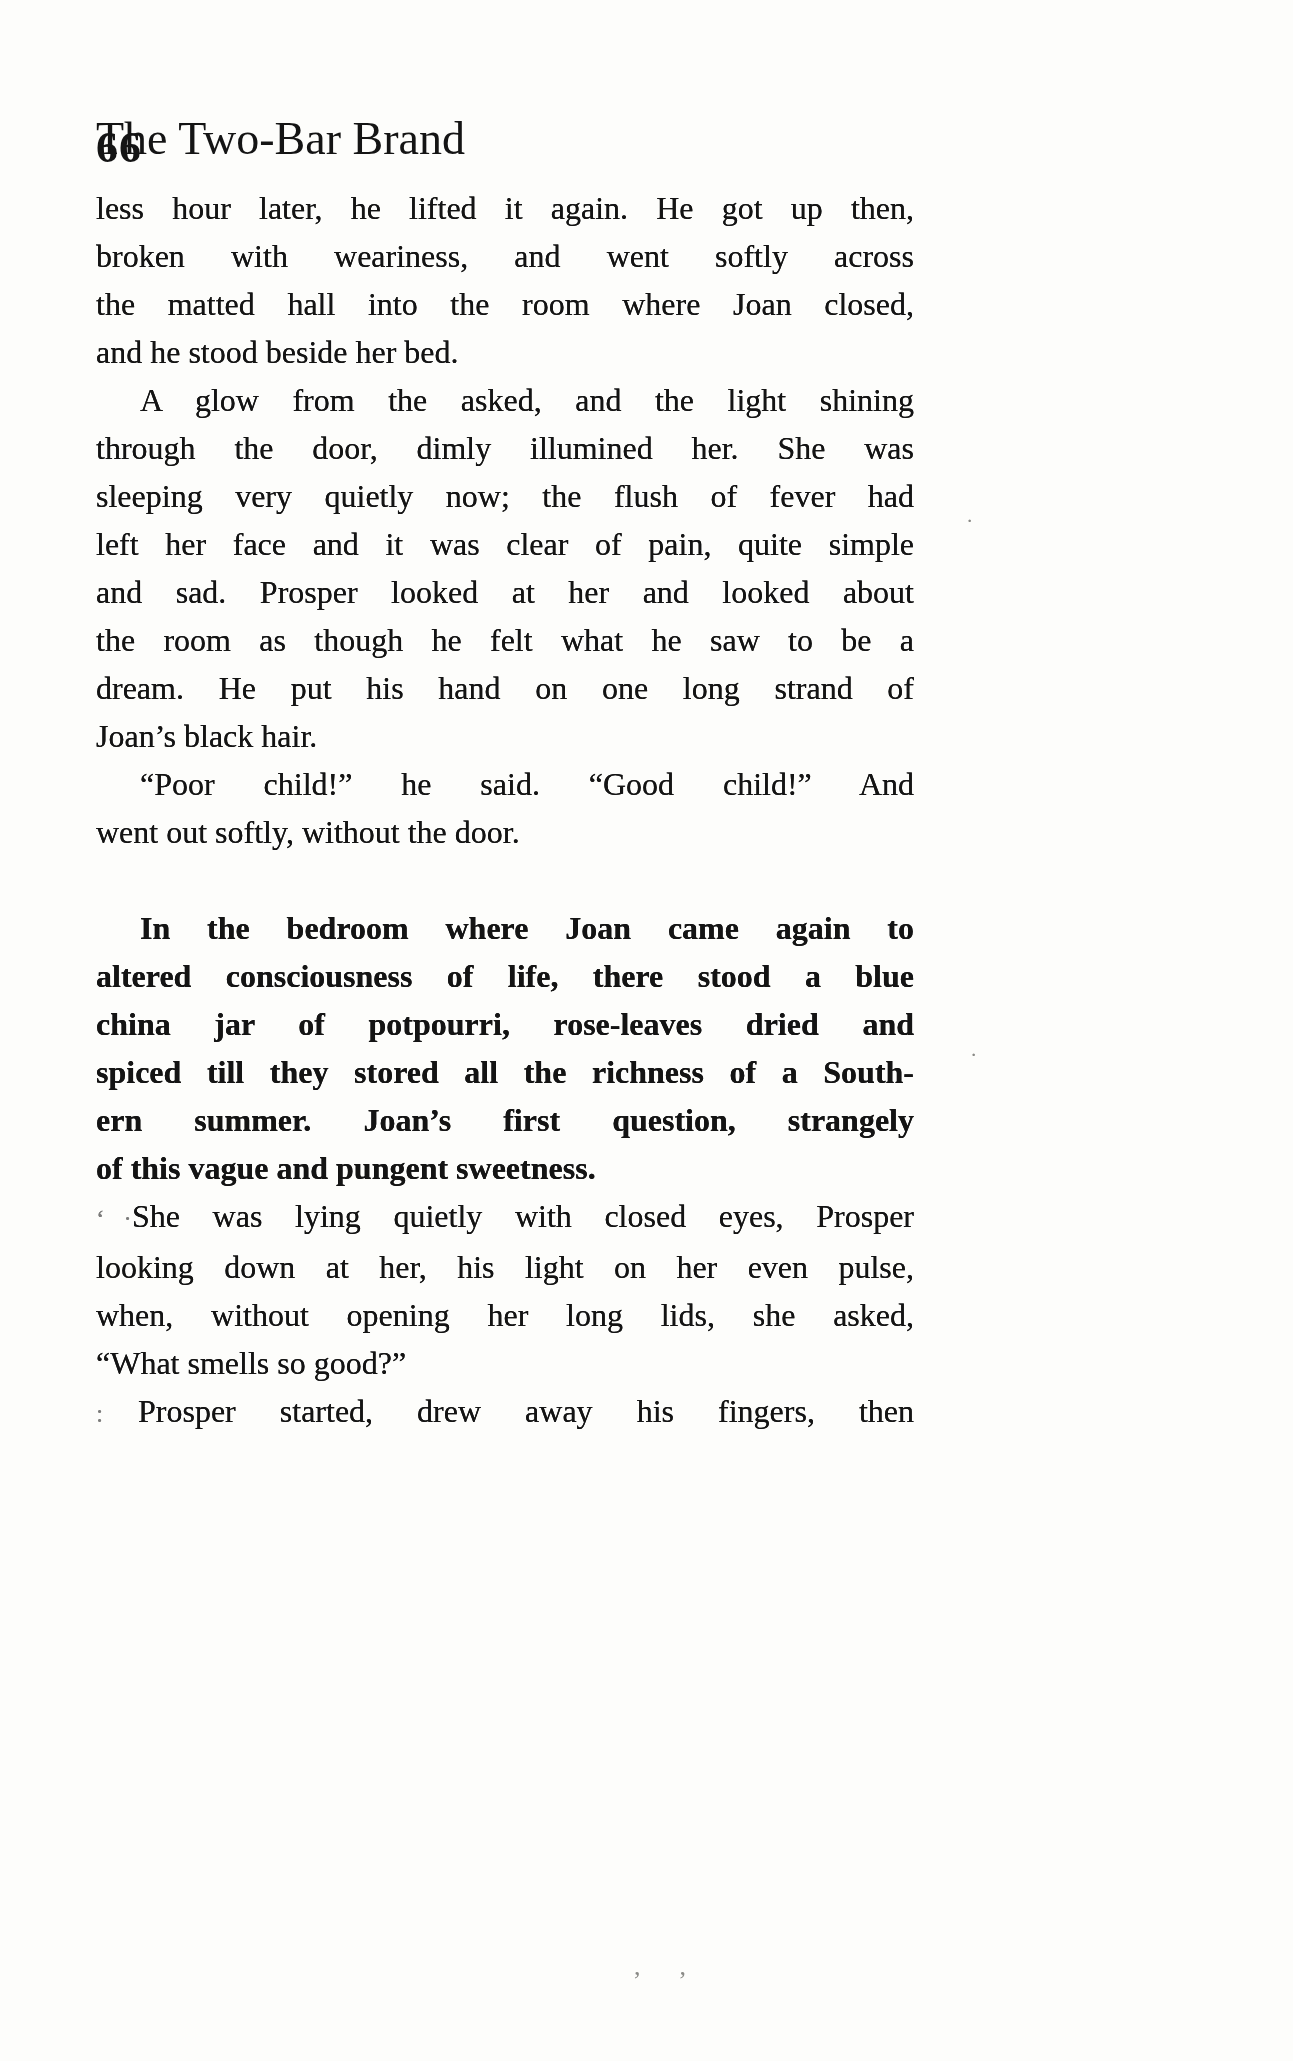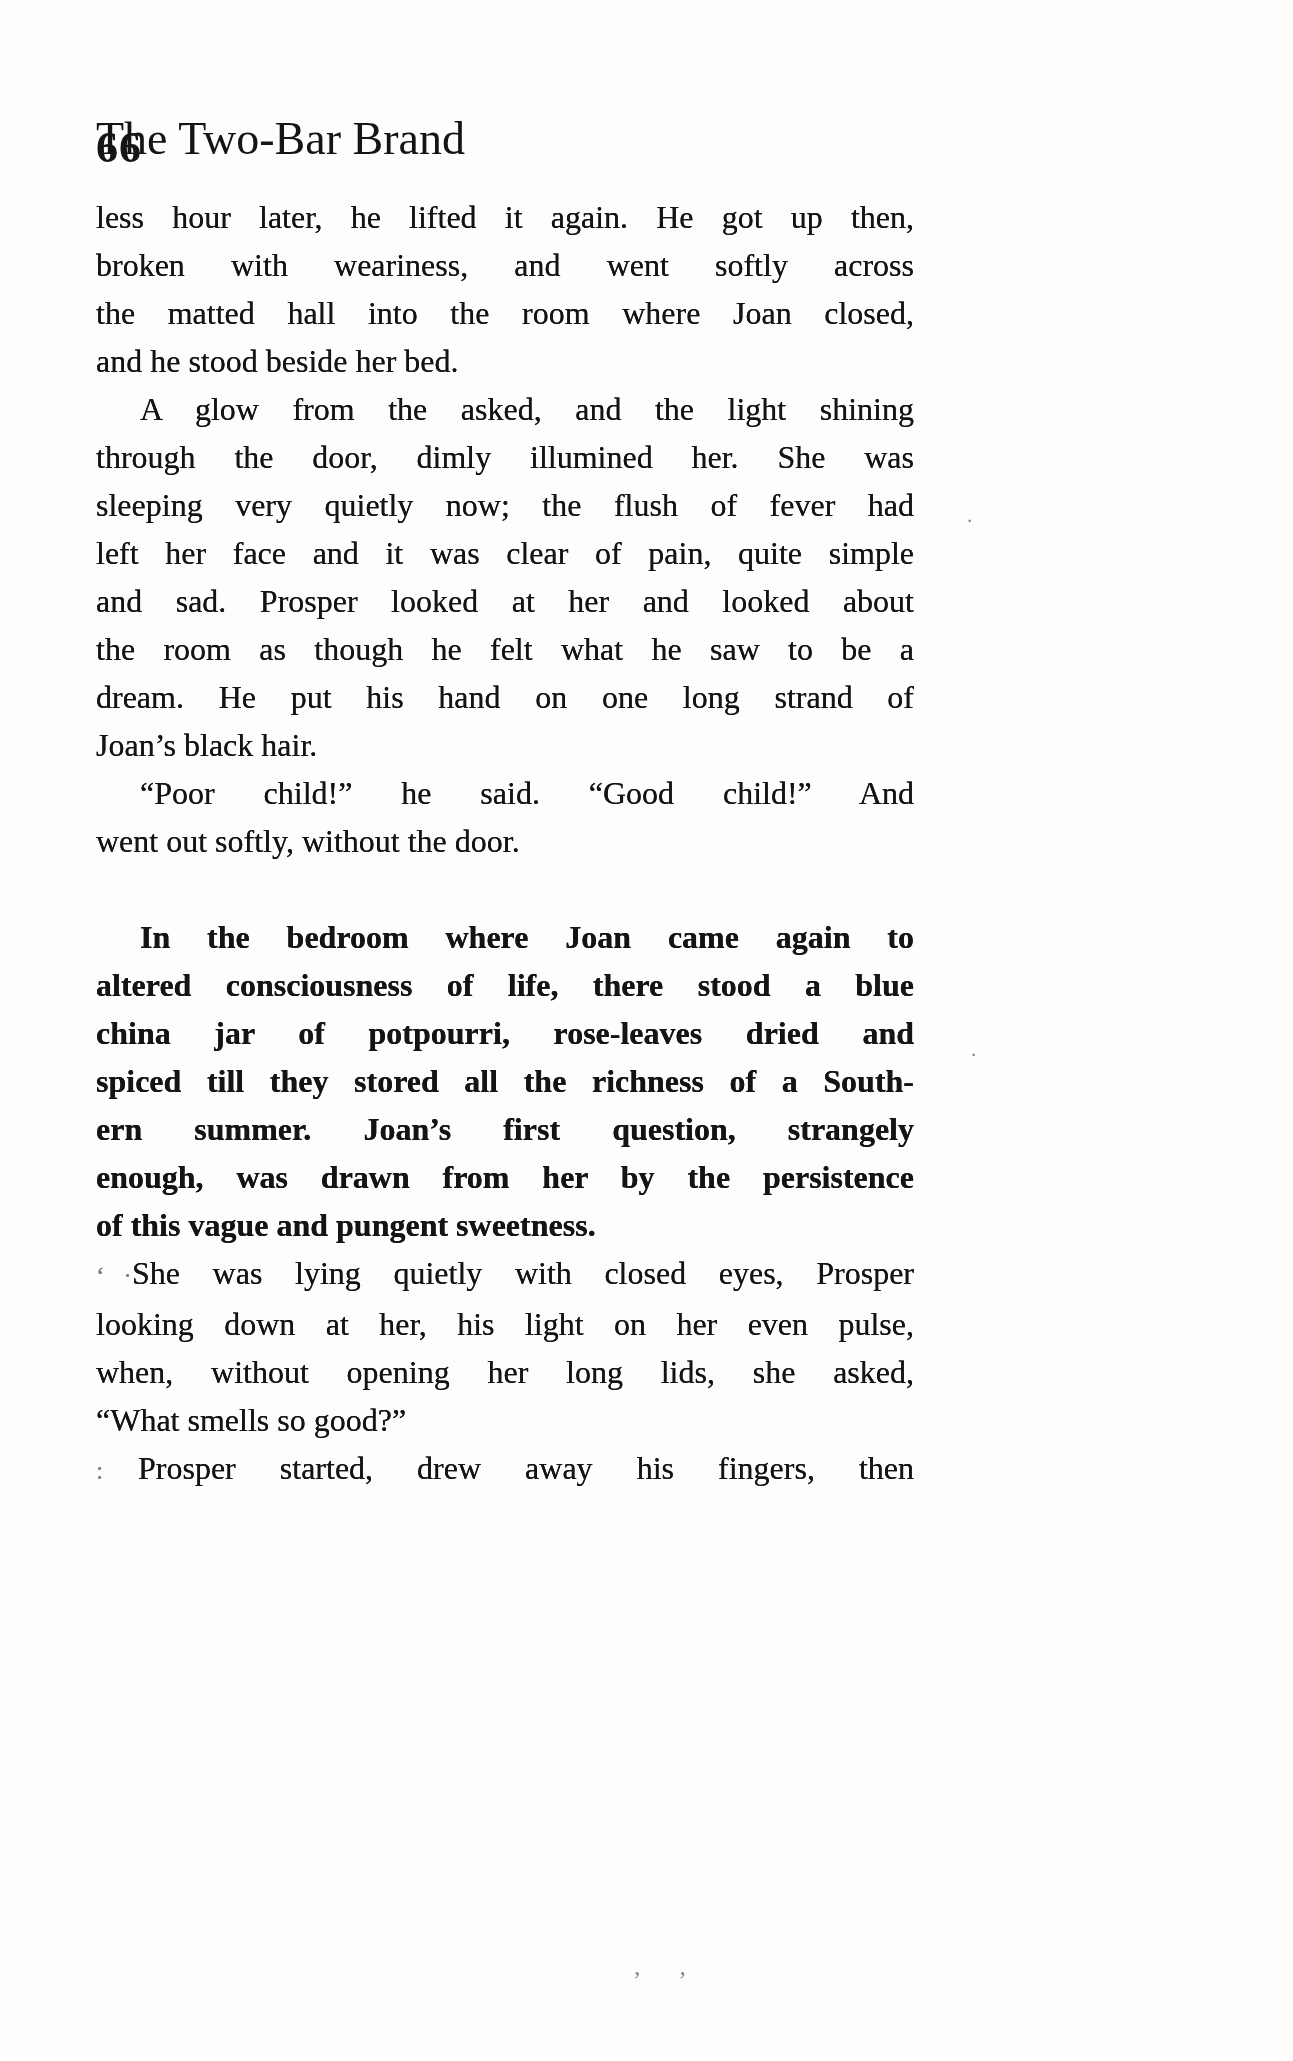--- a/index.html
+++ b/index.html
@@ -32,21 +32,21 @@
     top: 12px;
     font-size: 44px;
     font-weight: bold;
     letter-spacing: 1px;
   }
   .title {
     font-size: 46px;
     line-height: 58px;
   }
   .text {
-    margin-top: 19px;
+    margin-top: 10px;
     font-size: 32px;
     line-height: 48px;
     text-shadow: 0 0 0.4px #141414;
   }
   .para { margin: 0; }
   .para.section-break { margin-top: 48px; font-weight: bold; }
   .line {
     text-align: justify;
     text-align-last: justify;
     white-space: normal;
@@ -105,21 +105,20 @@
         <div class="line indent">“Poor child!” he said. “Good child!” And</div>
         <div class="line last">went out softly, without the door.</div>
       </div>
 
       <div class="para section-break">
         <div class="line indent">In the bedroom where Joan came again to</div>
         <div class="line">altered consciousness of life, there stood a blue</div>
         <div class="line">china jar of potpourri, rose-leaves dried and</div>
         <div class="line">spiced till they stored all the richness of a South-</div>
         <div class="line">ern summer. Joan’s first question, strangely</div>
-        <div class="line">enough, was drawn from her by the persistence</div>
         <div class="line last">of this vague and pungent sweetness.</div>
       </div>
 
       <div class="para">
         <div class="line"><span class="margin-mark narrow">‘ ·</span><span>She was lying quietly with closed eyes, Prosper</span></div>
         <div class="line">looking down at her, his light on her even pulse,</div>
         <div class="line">when, without opening her long lids, she asked,</div>
         <div class="line last">“What smells so good?”</div>
       </div>
 

